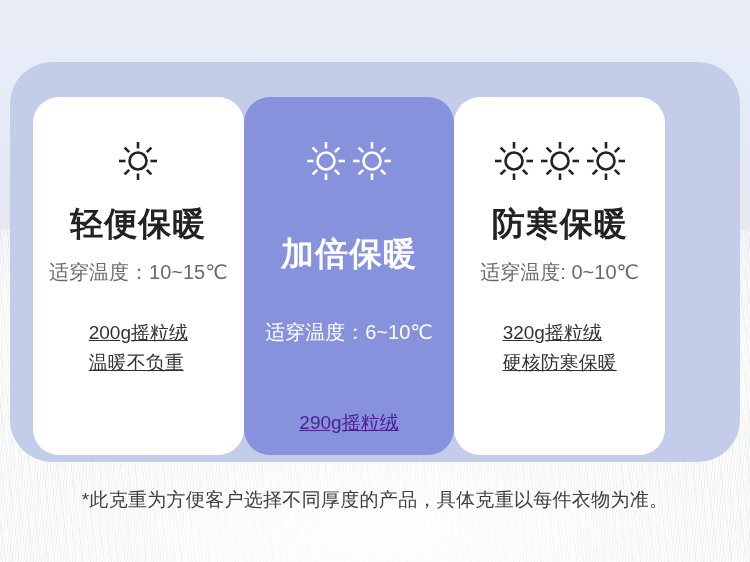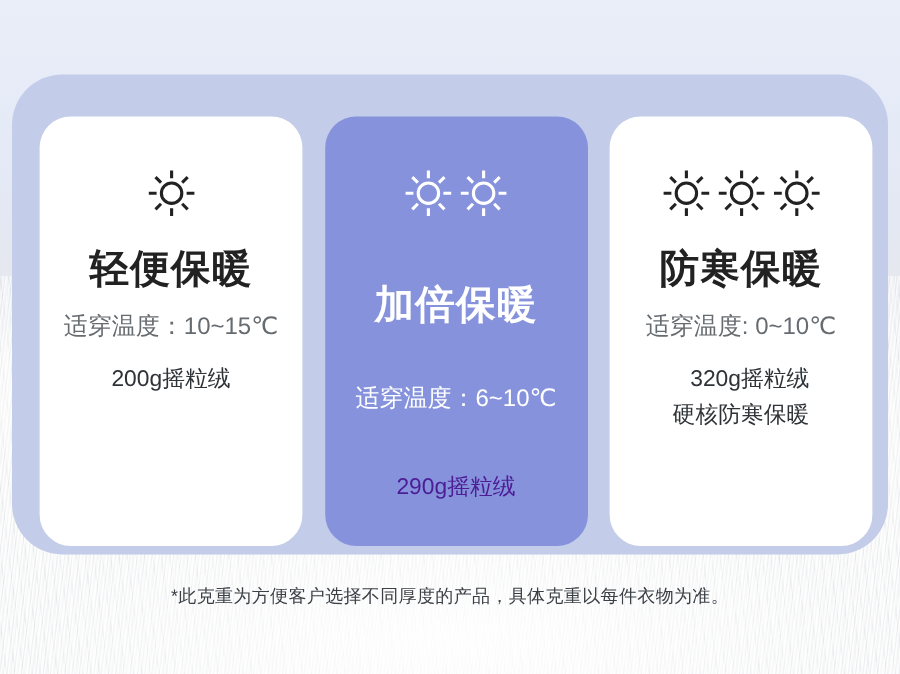--- a/index.html
+++ b/index.html
@@ -107,21 +107,21 @@
     height: 400px;
     background: #c3cce8;
     border-radius: 42px;
   }
 
   
   .cards {
     position: absolute;
     left: 33px;
     top: 97px;
-    width: 694px;
+    width: 632px;
     height: 358px;
     display: flex;
     justify-content: space-between;
     align-items: stretch;
   }
   .card {
     width: 219px;
     border-radius: 26px;
     display: flex;
     flex-direction: column;
@@ -157,38 +157,39 @@
   .card-temp {
     font-size: 20px;
     line-height: 1;
     margin-top: 22px;
     color: #666b70;
     white-space: nowrap;
   }
   .card-accent .card-temp { color: #ffffff; }
 
   .card-detail {
-    margin-top: 20px;
+    margin-top: 36px;
     font-size: 19px;
     line-height: 30px;
-    text-align: right;
+    text-align: left;
     color: #2f3337;
     white-space: nowrap;
+    text-decoration: underline;
   }
   .card-accent .card-detail { color: #4c1d95; }
   .card-detail .detail-line { display: block; }
 
   
   .footnote {
     position: absolute;
     left: 0;
     right: 0;
     top: 490px;
     text-align: center;
-    font-size: 15px;
+    font-size: 19px;
     line-height: 1;
     color: #3b4046;
     letter-spacing: 0.3px;
   }
 </style>
 </head>
 <body>
 
 <div class="stage">
 
@@ -214,20 +215,21 @@
             <line x1="30.8" y1="30.8" x2="35.4" y2="35.4"></line>
             <line x1="35.4" y1="8.6" x2="30.8" y2="13.2"></line>
             <line x1="13.2" y1="30.8" x2="8.6" y2="35.4"></line>
           </g>
         </svg>
       </div>
       <div class="card-title">轻便保暖</div>
       <div class="card-temp">适穿温度：10~15℃</div>
       <div class="card-detail">
         <span class="detail-line">200g摇粒绒</span>
+        <span class="detail-line">温暖不负重</span>
       </div>
     </div>
 
     <div class="card card-accent">
       <div class="suns">
         <svg class="sun-svg" width="44" height="44" viewBox="0 0 44 44">
           <circle cx="22" cy="22" r="8.5" fill="none" stroke="#ffffff" stroke-width="2.6"></circle>
           <g stroke="#ffffff" stroke-width="2.6" stroke-linecap="butt">
             <line x1="22" y1="3" x2="22" y2="9.5"></line>
             <line x1="22" y1="34.5" x2="22" y2="41"></line>

